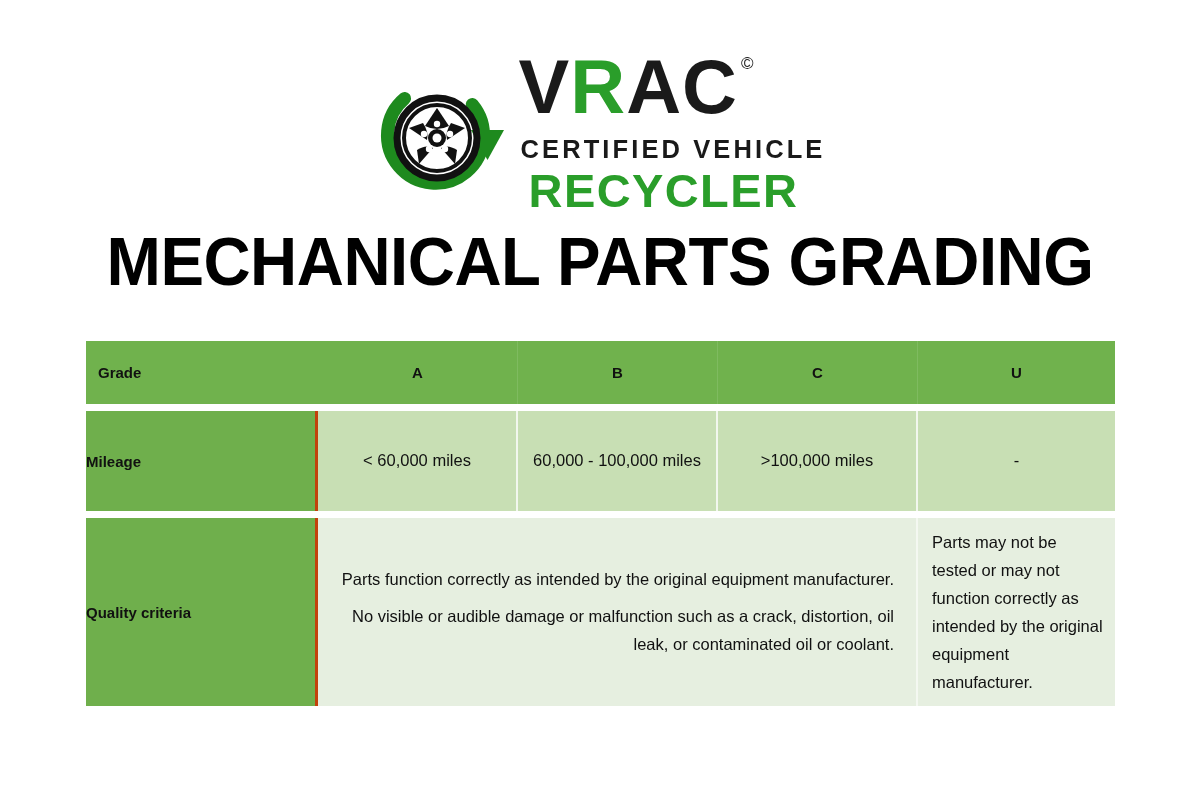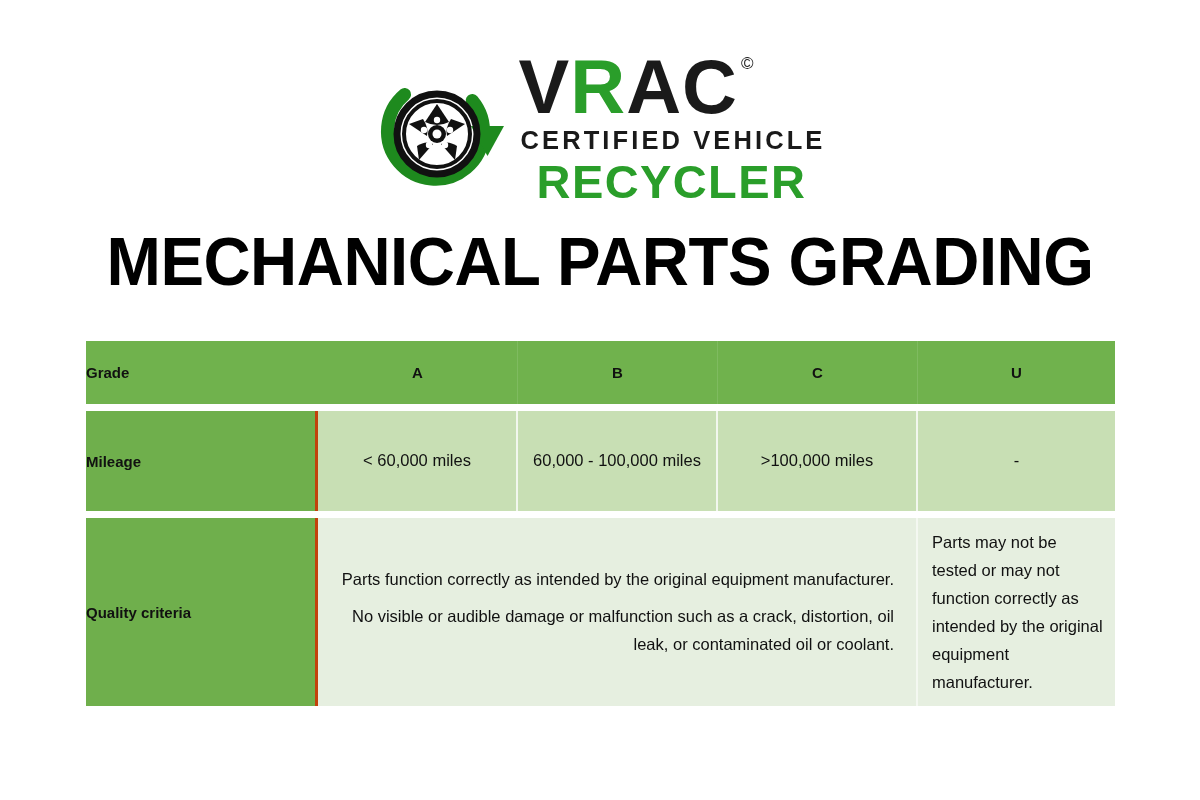--- a/index.html
+++ b/index.html
@@ -62,30 +62,30 @@
     color: #1a1a1a;
     margin-left: 3px;
     margin-top: 4px;
     font-weight: normal;
   }
   .logo-line-2 {
     font-size: 25.5px;
     font-weight: bold;
     letter-spacing: 3.1px;
     color: #1a1a1a;
-    margin-top: 6px;
+    margin-top: 15px;
     margin-left: 2px;
   }
   .logo-line-3 {
     font-size: 47px;
     font-weight: bold;
     letter-spacing: 1.4px;
     color: #2a9e2a;
     margin-top: 5px;
-    margin-left: 18px;
+    margin-left: 10px;
     line-height: 1;
   }
 
   
   .page-title {
     position: absolute;
     left: 0;
     top: 222px;
     width: 1200px;
     text-align: center;
@@ -125,20 +125,21 @@
     height: 63px;
     color: #111111;
     font-weight: bold;
     font-size: 15px;
     text-align: center;
     border-right: 1px solid #7fbb60;
   }
   .hdr-row td:last-child { border-right: none; }
   .hdr-row td.hdr-label {
     text-align: left;
+    padding-left: 12px;
     border-right: none;
   }
 
   
   .gutter-row td { height: 7px; background: #ffffff; }
 
   
   .row-label {
     background: #6FAF4C;
     color: #111111;

